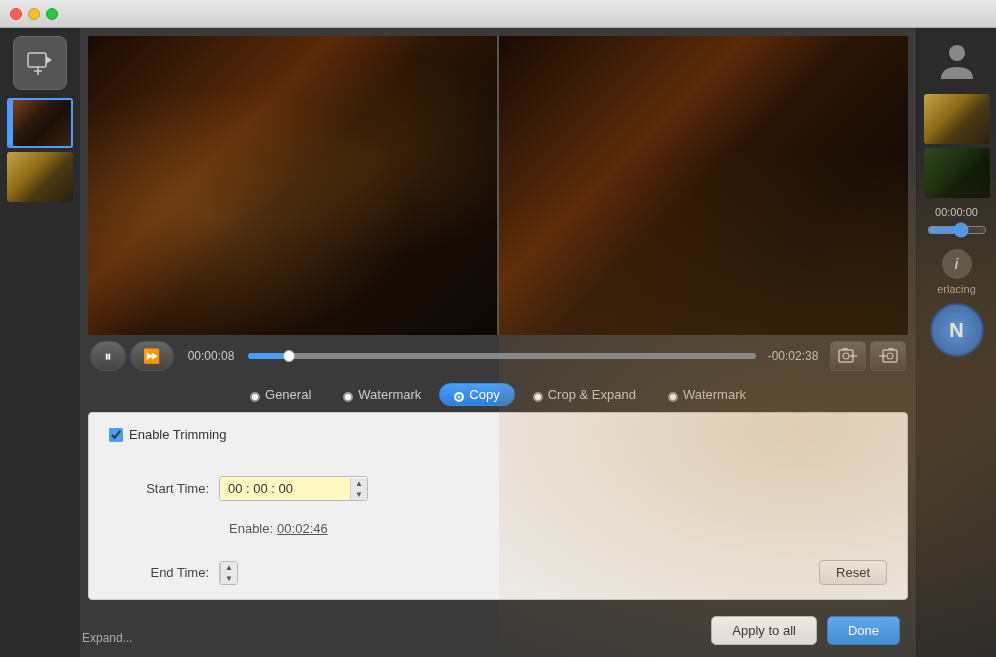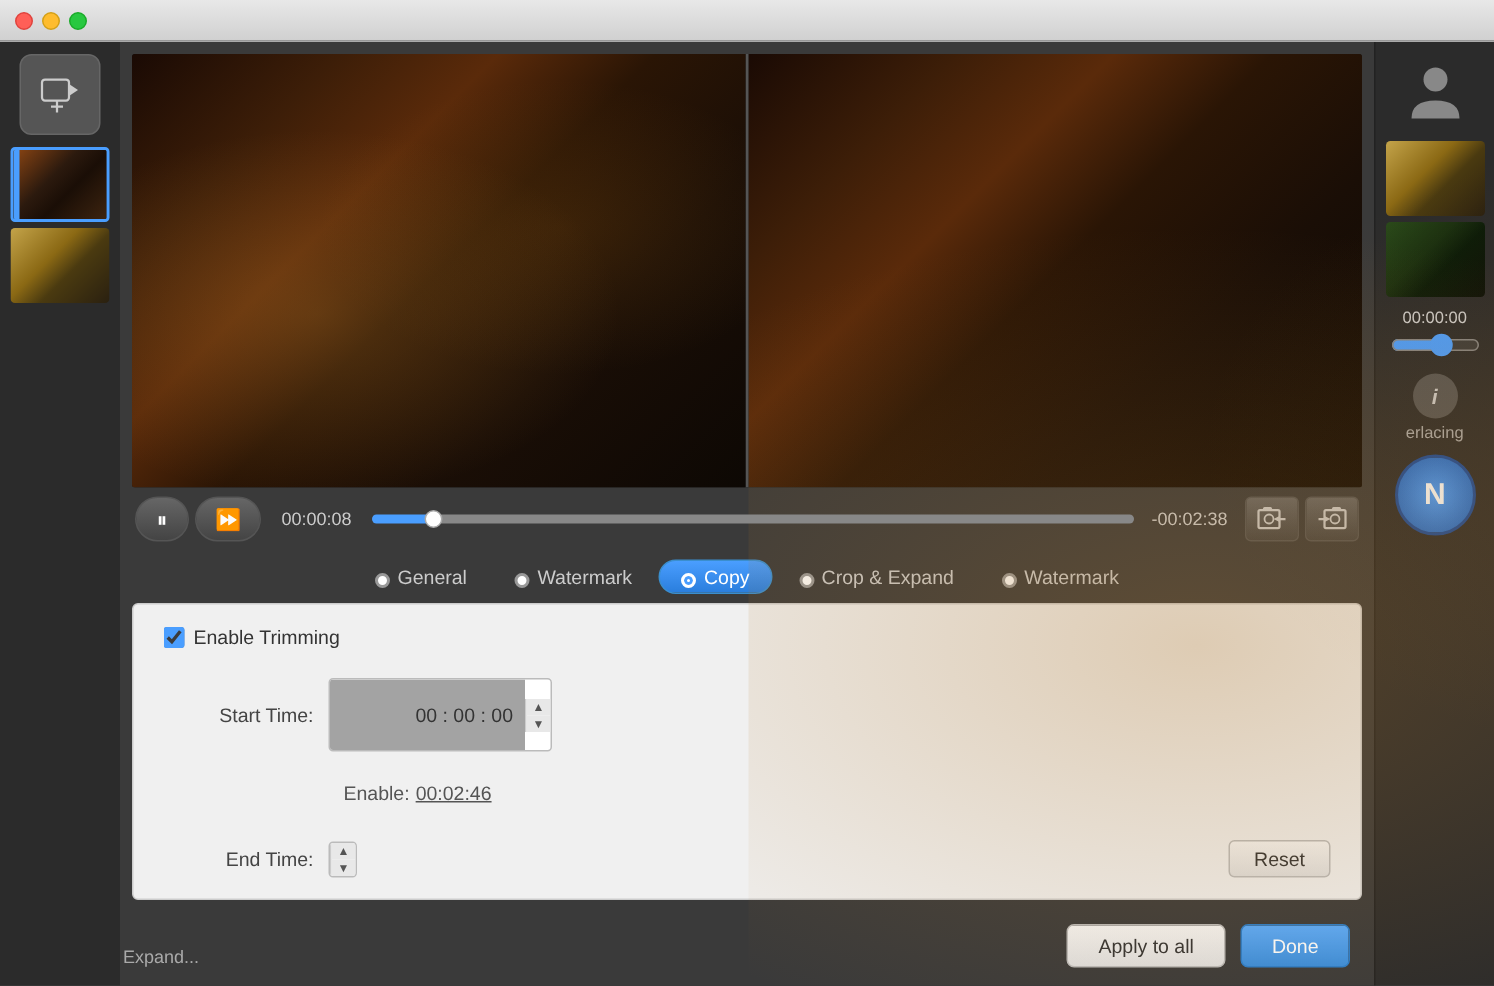--- a/index.html
+++ b/index.html
@@ -255,21 +255,21 @@
       border-radius: 4px;
       border: 1px solid #ccc;
       padding: 14px 20px;
       color: #333;
       flex: 1;
     }
     .enable-trim-row {
       display: flex;
       align-items: center;
       gap: 6px;
-      margin-bottom: 20px;
+      margin-bottom: 34px;
     }
     .trim-checkbox {
       width: 14px;
       height: 14px;
       accent-color: #4a9eff;
     }
     .trim-form {
       display: flex;
       flex-direction: column;
       gap: 24px;
@@ -291,24 +291,24 @@
       align-items: center;
       border: 1px solid #bbb;
       border-radius: 3px;
       background: #fff;
       overflow: hidden;
     }
     .time-input {
       border: none;
       outline: none;
       font-size: 13px;
-      text-align: right;
+      text-align: left;
       width: 130px;
-      padding: 16px 8px;
-      background: #a3a3a3;
+      padding: 4px 8px;
+      background: #fef9c3;
       color: #333;
     }
     .spin-btns {
       display: flex;
       flex-direction: column;
       border-left: 1px solid #ccc;
     }
     .spin-btn {
       width: 16px;
       height: 11px;

